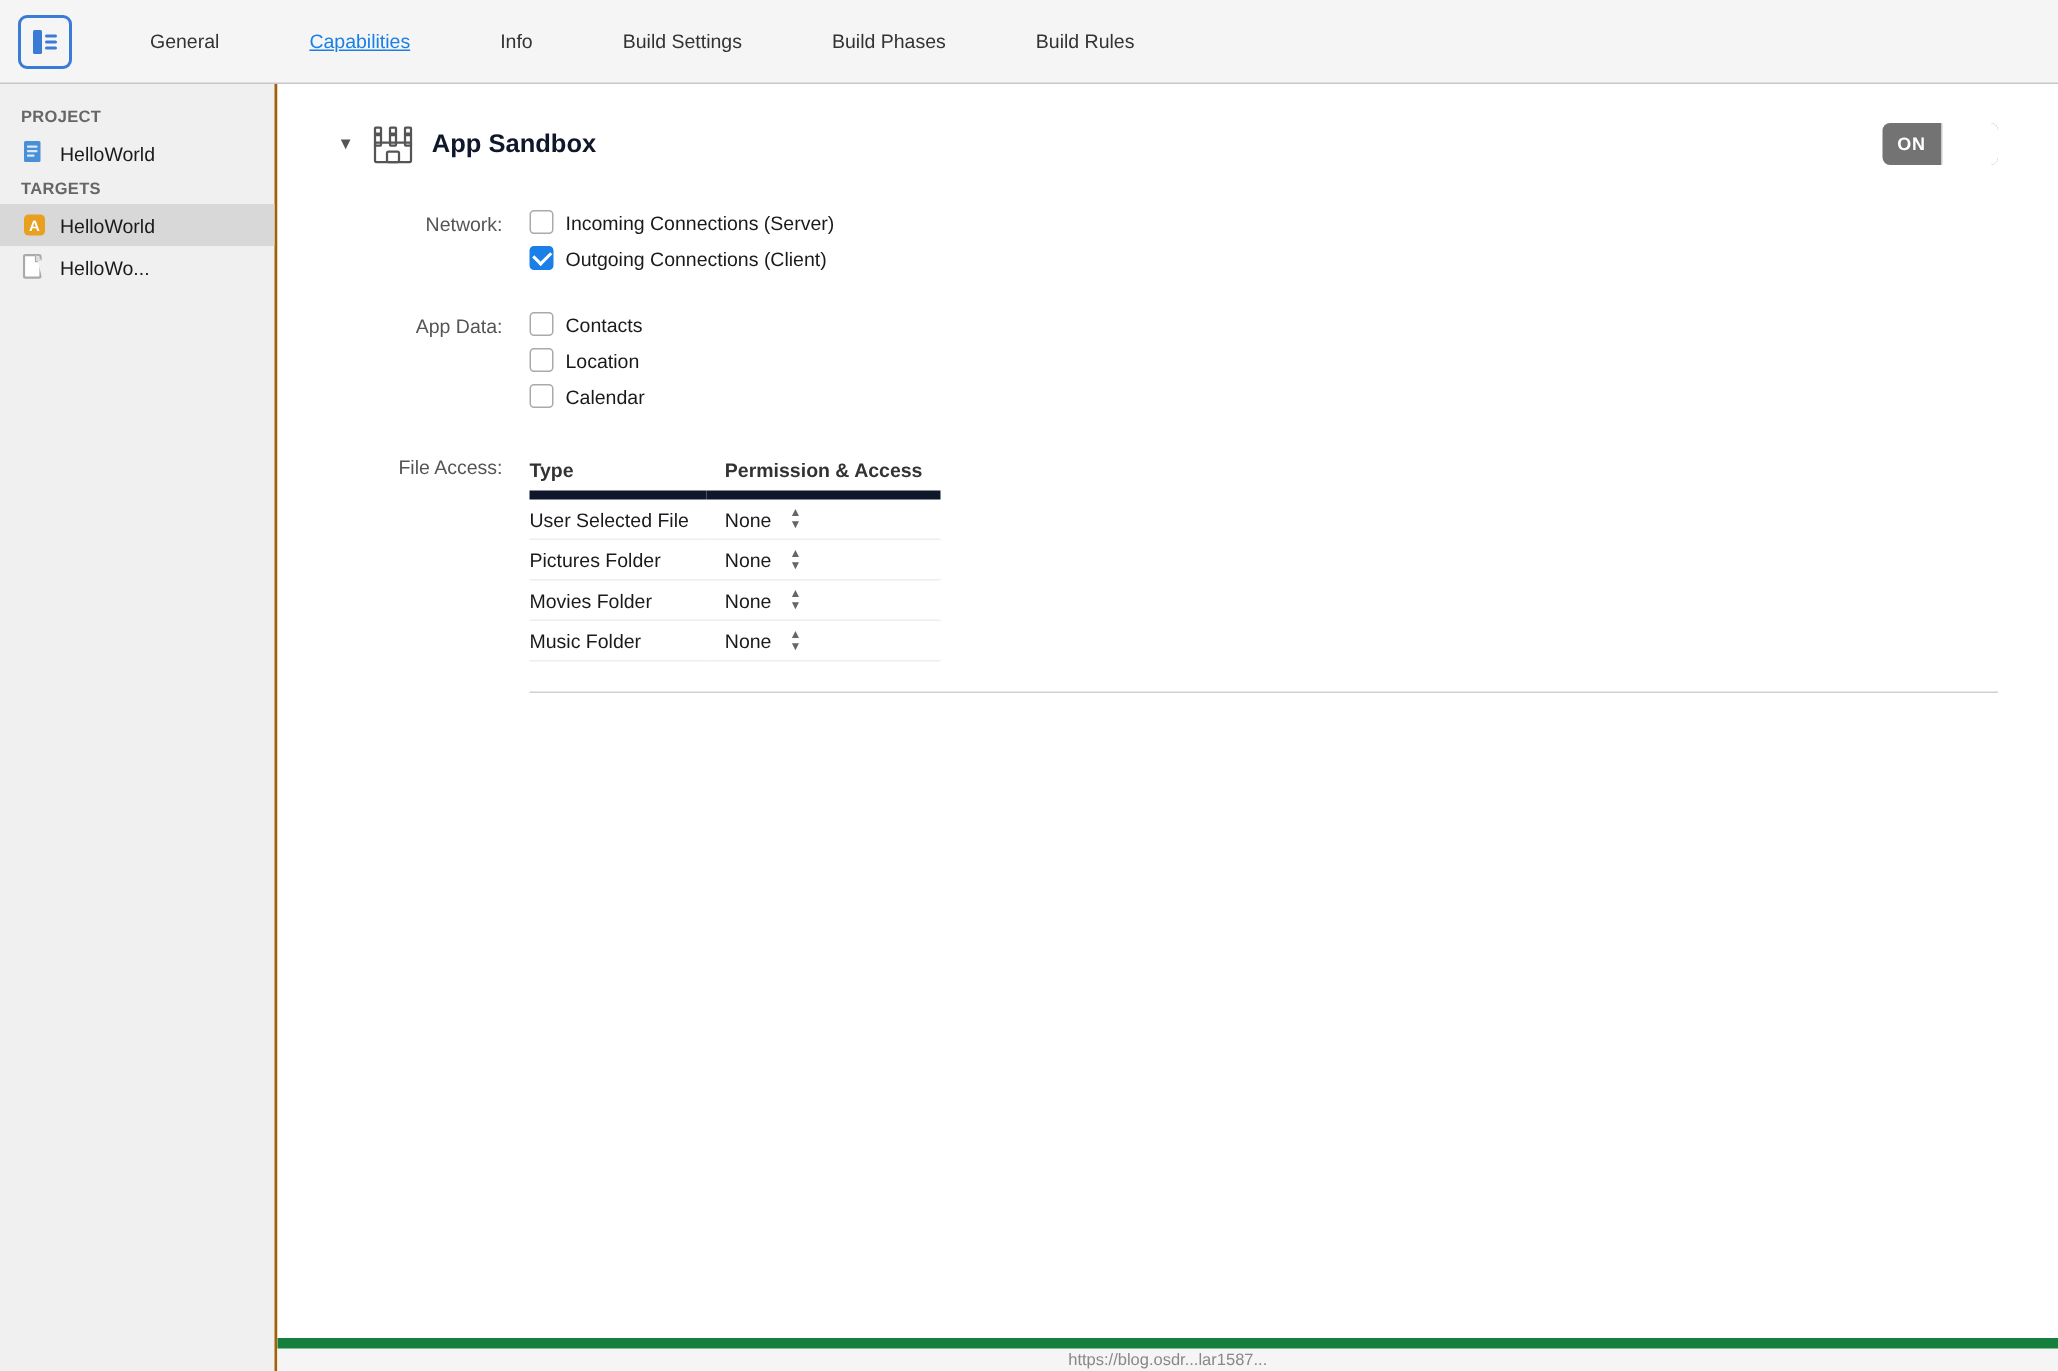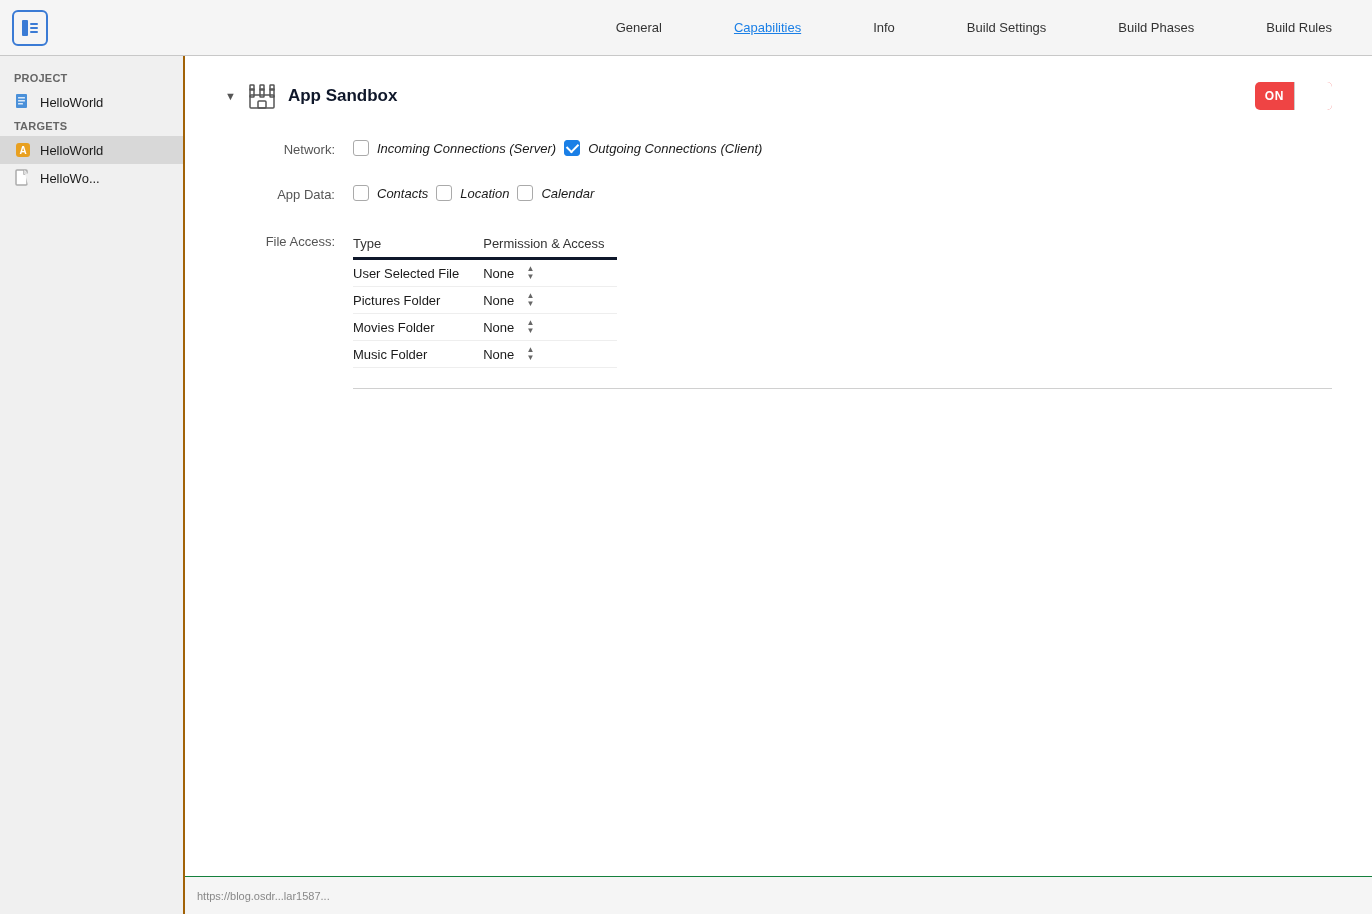--- a/index.html
+++ b/index.html
@@ -35,22 +35,22 @@
       flex-shrink: 0;
     }
     .toolbar-icon svg {
       width: 20px;
       height: 20px;
     }
     .toolbar-tabs {
       display: flex;
       align-items: center;
       flex: 1;
-      justify-content: flex-end;
-      gap: 16px;
+      justify-content: flex-start;
+      gap: 4px;
     }
     .toolbar-tab {
       padding: 6px 28px;
       font-size: 13px;
       color: #333;
       cursor: pointer;
       border-radius: 6px;
       white-space: nowrap;
     }
     .toolbar-tab.active {
@@ -138,21 +138,21 @@
     .sandbox-title {
       font-size: 17px;
       font-weight: 600;
       color: #0f172a;
     }
 
     
     .toggle-on {
       display: flex;
       align-items: center;
-      background: #ef4444;
+      background: #737373;
       border-radius: 5px;
       overflow: hidden;
       height: 28px;
       cursor: pointer;
     }
     .toggle-on-label {
       color: white;
       font-size: 12px;
       font-weight: 700;
       padding: 0 10px;
@@ -178,22 +178,22 @@
       width: 110px;
       text-align: right;
       color: #555;
       font-size: 13px;
       padding-top: 2px;
       flex-shrink: 0;
       margin-right: 18px;
     }
     .setting-controls {
       display: flex;
+      flex-direction: column;
       gap: 8px;
-      font-style: italic;
     }
     .checkbox-row {
       display: flex;
       align-items: center;
       gap: 8px;
       font-size: 13px;
     }
     .checkbox {
       width: 16px;
       height: 16px;
@@ -224,25 +224,25 @@
       display: flex;
       align-items: flex-start;
       margin-top: 30px;
     }
     .file-access-table {
       flex: 1;
       border-collapse: collapse;
     }
     .file-access-table th {
       text-align: left;
-      font-weight: 400;
+      font-weight: 700;
       font-size: 13px;
       color: #333;
       padding: 4px 12px 6px 0;
-      border-bottom: 3px solid #0f172a;
+      border-bottom: 6px solid #0f172a;
     }
     .file-access-table th:last-child {
       padding-left: 12px;
     }
     .file-access-table td {
       padding: 5px 12px 5px 0;
       font-size: 13px;
       color: #1a1a1a;
       border-bottom: 1px solid #eee;
     }
@@ -266,26 +266,26 @@
       line-height: 1;
       color: #666;
     }
 
     
     .bottom-bar {
       position: absolute;
       bottom: 0;
       left: 185px;
       right: 0;
-      height: 38px;
+      height: 22px;
       background: #f5f5f5;
-      border-top: 1px solid #15803d;
-      display: flex;
-      align-items: center;
-      justify-content: flex-start;
+      border-top: 7px solid #15803d;
+      display: flex;
+      align-items: center;
+      justify-content: center;
       padding: 0 12px;
     }
     .bottom-bar-url {
       font-size: 11px;
       color: #888;
     }
 
     .divider-line {
       width: 100%;
       height: 1px;

